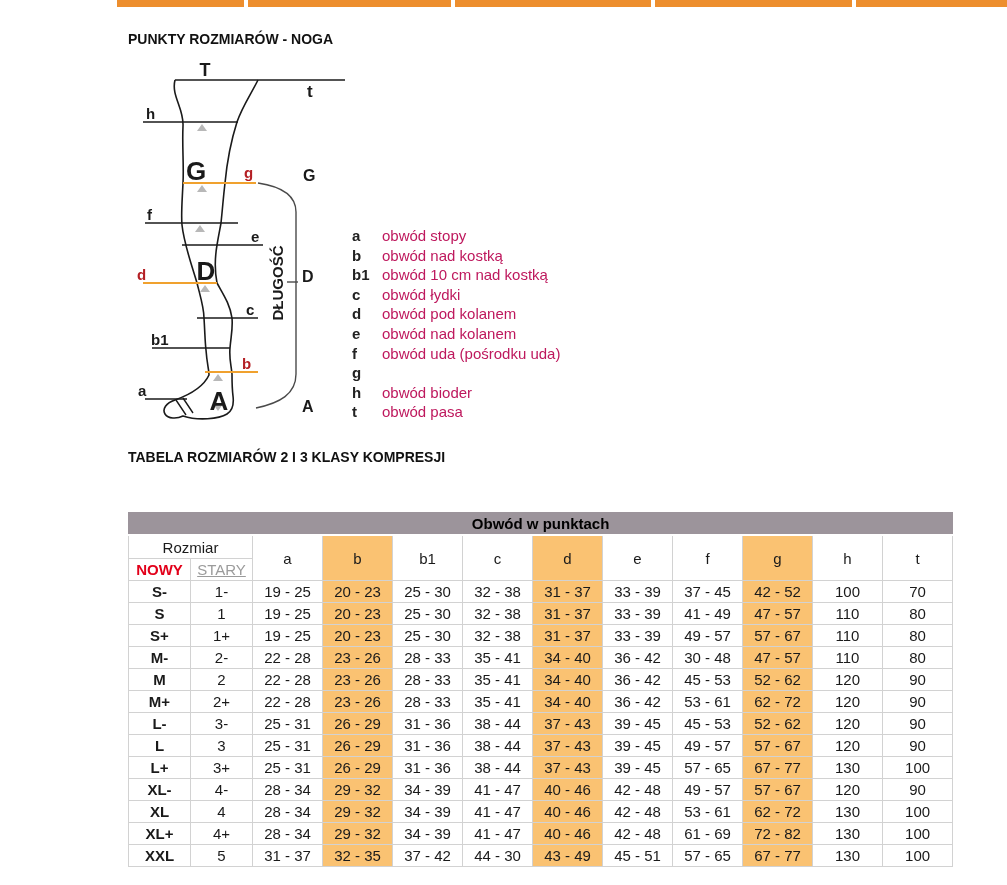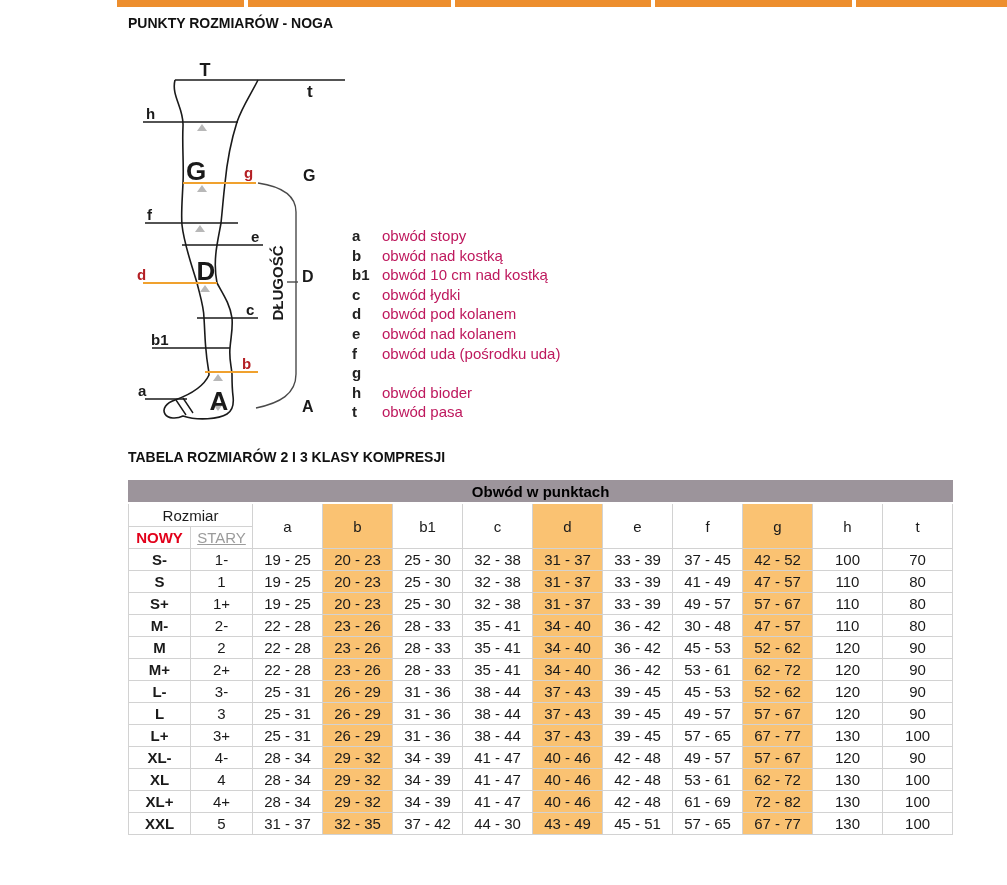--- a/index.html
+++ b/index.html
@@ -8,34 +8,34 @@
 
   
   .tabseg{position:absolute;top:0;height:7px;background:#ED8E2E;}
   .tabseg.s1{left:117px;width:127px;}
   .tabseg.s2{left:248px;width:203px;}
   .tabseg.s3{left:455px;width:196px;}
   .tabseg.s4{left:655px;width:197px;}
   .tabseg.s5{left:856px;width:151px;}
 
   .sec-title{position:absolute;left:128px;font-size:14px;font-weight:bold;color:#111;}
-  #title1{top:15px;}
+  #title1{top:31px;}
   #title2{top:449px;}
 
   
   #leg-svg{position:absolute;left:120px;top:52px;}
 
   
   #legend{position:absolute;left:352px;top:226px;}
   .leg-item{display:flex;height:19.6px;line-height:19.6px;font-size:15px;}
   .leg-key{width:30px;font-weight:bold;color:#222;}
   .leg-txt{color:#be185d;}
 
   
-  #size-table{position:absolute;left:128px;top:480px;width:824px;
+  #size-table{position:absolute;left:128px;top:512px;width:824px;
               border-collapse:collapse;table-layout:fixed;}
   #size-table th,#size-table td{border:1px solid #d2d2d2;text-align:center;
               padding:0;font-size:15px;font-weight:normal;height:21px;color:#1a1a1a;}
   #size-table th.group{background:#9C949B;font-weight:bold;color:#000;
               border:1px solid #9C949B;border-bottom:2px solid #fff;height:21px;}
   #size-table th.rozmiar{height:22px;}
   #size-table th.nowy{color:#E2001A;font-weight:bold;}
   #size-table th.stary{color:#9B9B9B;text-decoration:underline;}
   #size-table .hl{background:#FAC272;}
   #size-table td.new-size{font-weight:bold;}

